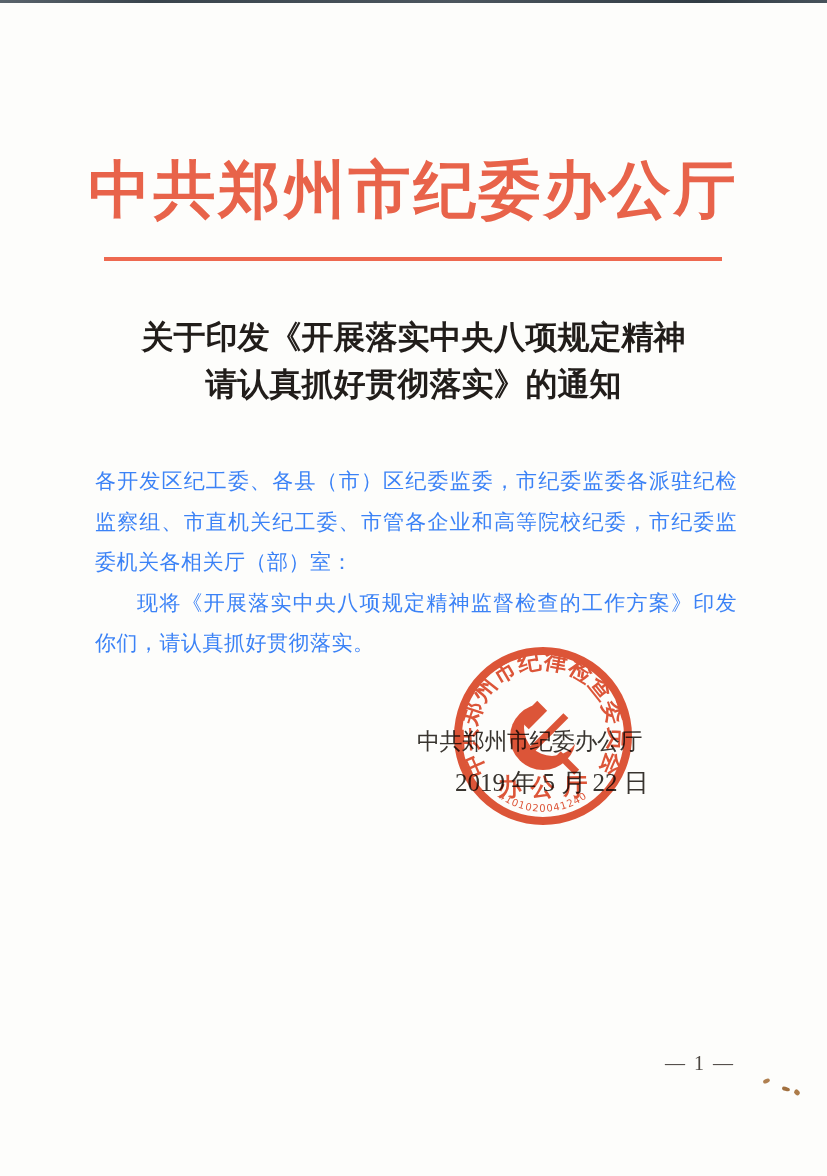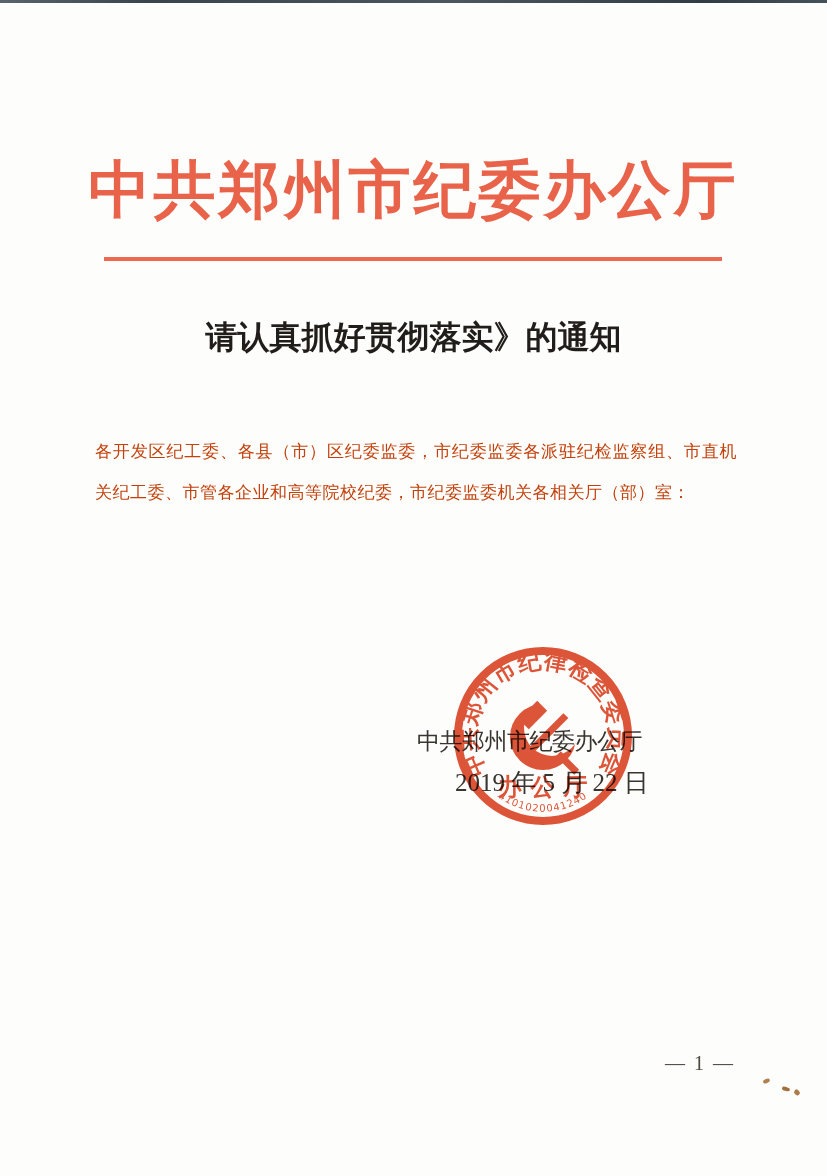--- a/index.html
+++ b/index.html
@@ -28,24 +28,24 @@
     background: #ee6950;
   }
   .doc-title {
     position: absolute; left: 0; top: 314px; width: 827px;
     text-align: center;
     font-size: 32px; font-weight: bold;
     line-height: 47px;
     color: #211d1a;
   }
   .doc-body {
-    position: absolute; left: 95px; top: 432px; width: 642px;
-    font-size: 17px;
+    position: absolute; left: 95px; top: 461px; width: 642px;
+    font-size: 21px;
     line-height: 40.5px;
-    color: #c2410c;
+    color: #3b82f6;
     text-align: justify;
     text-justify: inter-character;
     letter-spacing: 0.5px;
   }
   .doc-body p { margin: 0; }
   .doc-body p.indent { text-indent: 2em; }
   .sig-org {
     position: absolute; left: 417px; top: 726px;
     font-size: 23px; color: #38342f; letter-spacing: -0.5px;
     white-space: nowrap;
@@ -76,25 +76,27 @@
 </head>
 <body>
 
 <div class="scan-edge-top"></div>
 
 <div class="doc-header">中共郑州市纪委办公厅</div>
 
 <div class="red-rule"></div>
 
 <div class="doc-title">
+  <div>关于印发《开展落实中央八项规定精神</div>
   <div>请认真抓好贯彻落实》的通知</div>
 </div>
 
 <div class="doc-body">
   <p>各开发区纪工委、各县（市）区纪委监委，市纪委监委各派驻纪检监察组、市直机关纪工委、市管各企业和高等院校纪委，市纪委监委机关各相关厅（部）室：</p>
+  <p class="indent">现将《开展落实中央八项规定精神监督检查的工作方案》印发你们，请认真抓好贯彻落实。</p>
 </div>
 
 <div class="sig-org">中共郑州市纪委办公厅</div>
 <div class="sig-date">2019 年 5 月 22 日</div>
 
 <div class="seal">
   <svg width="182" height="182" viewBox="0 0 182 182">
     <defs>
       <path id="ringTextPath" d="M 33.3 124.5 A 67 67 0 1 1 148.7 124.5" fill="none"></path>
       <path id="serialPath" d="M 42.7 149.5 A 76 76 0 0 0 139.3 149.5" fill="none"></path>

